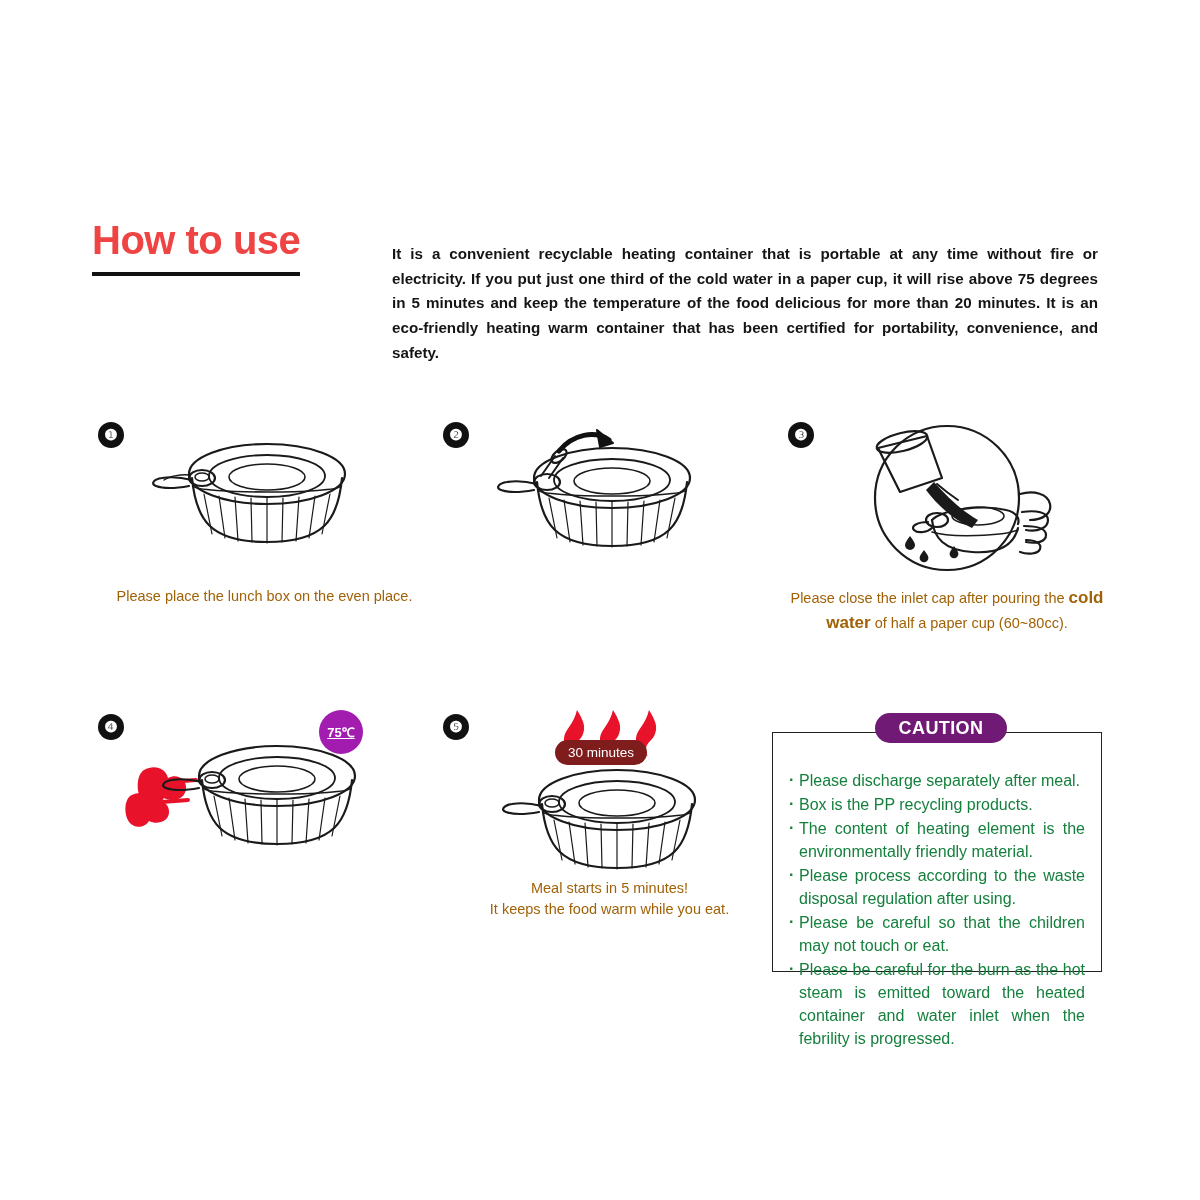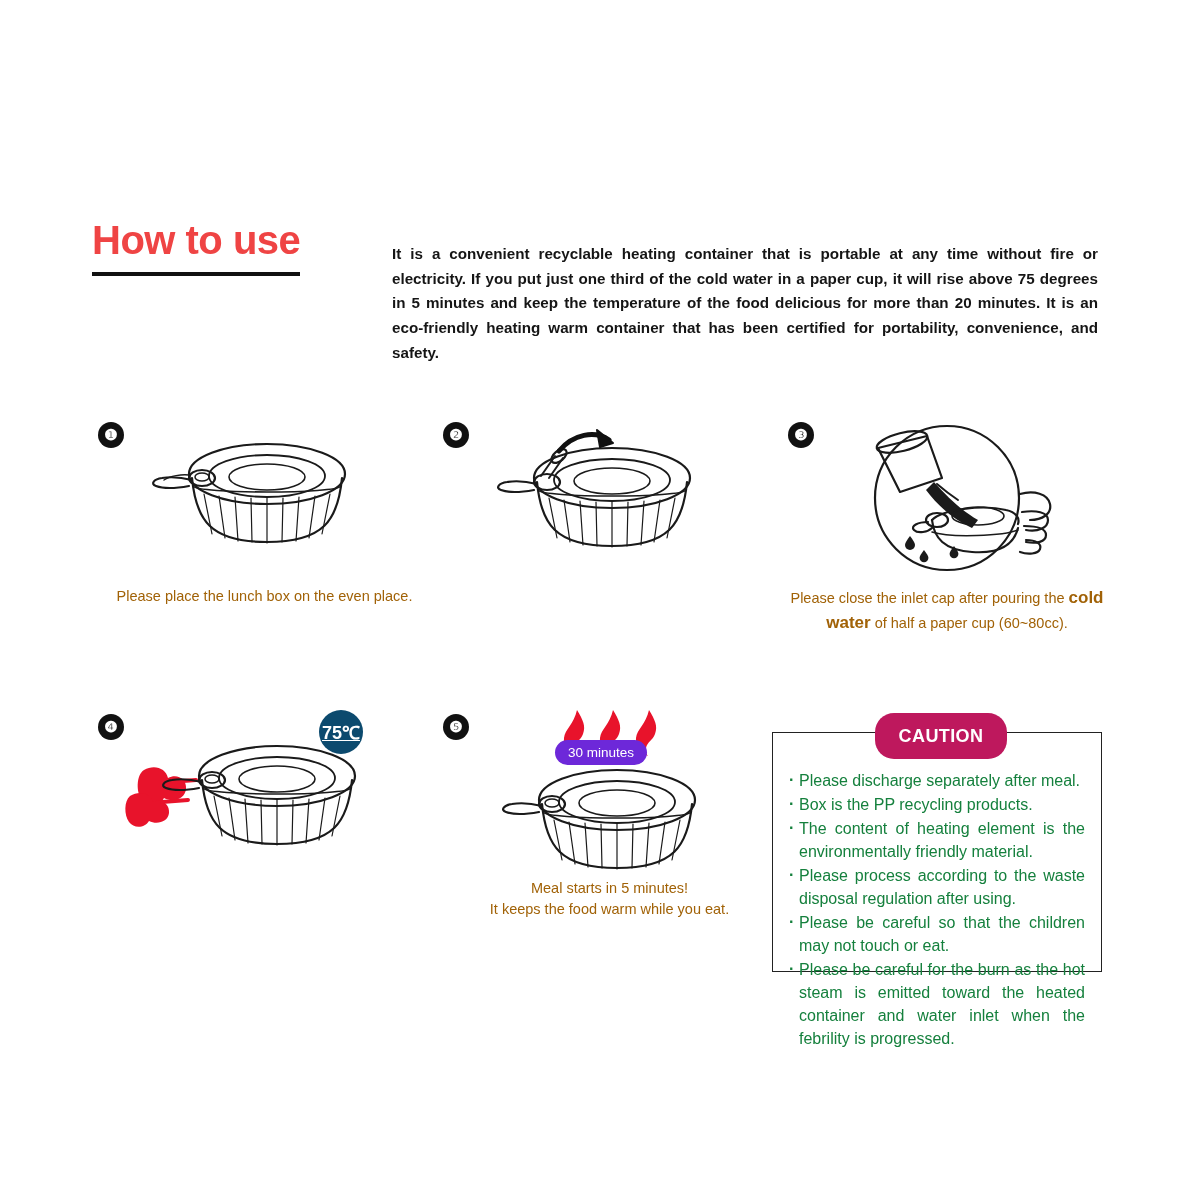--- a/index.html
+++ b/index.html
@@ -107,32 +107,32 @@
     color: #a16207;
     padding: 0 6px;
   }
   .cap b { font-weight: bold; font-size: 17px; }
 
   
   .temp-badge {
     position: absolute;
     width: 44px; height: 44px;
     border-radius: 50%;
-    background: #0c4a6e;
+    background: #a21caf;
     color: #fff;
-    font-size: 18px;
+    font-size: 13px;
     font-weight: bold;
     display: flex;
     align-items: center;
     justify-content: center;
     text-decoration: underline;
   }
   .time-badge {
     position: absolute;
-    background: #6d28d9;
+    background: #7f1d1d;
     color: #fff;
     font-size: 13.5px;
     padding: 5px 13px;
     border-radius: 13px;
     font-weight: normal;
     white-space: nowrap;
   }
 
   
   .caution {
@@ -142,22 +142,22 @@
     width: 330px;
     height: 240px;
     border: 1.5px solid #222;
     box-sizing: border-box;
   }
   .caution-title {
     position: absolute;
     left: 102px;
     top: -20px;
     width: 132px;
-    height: 46px;
-    background: #be185d;
+    height: 30px;
+    background: #701a75;
     color: #fff;
     border-radius: 19px;
     font-size: 18px;
     font-weight: bold;
     display: flex;
     align-items: center;
     justify-content: center;
     letter-spacing: 0.4px;
   }
   .caution ul {

